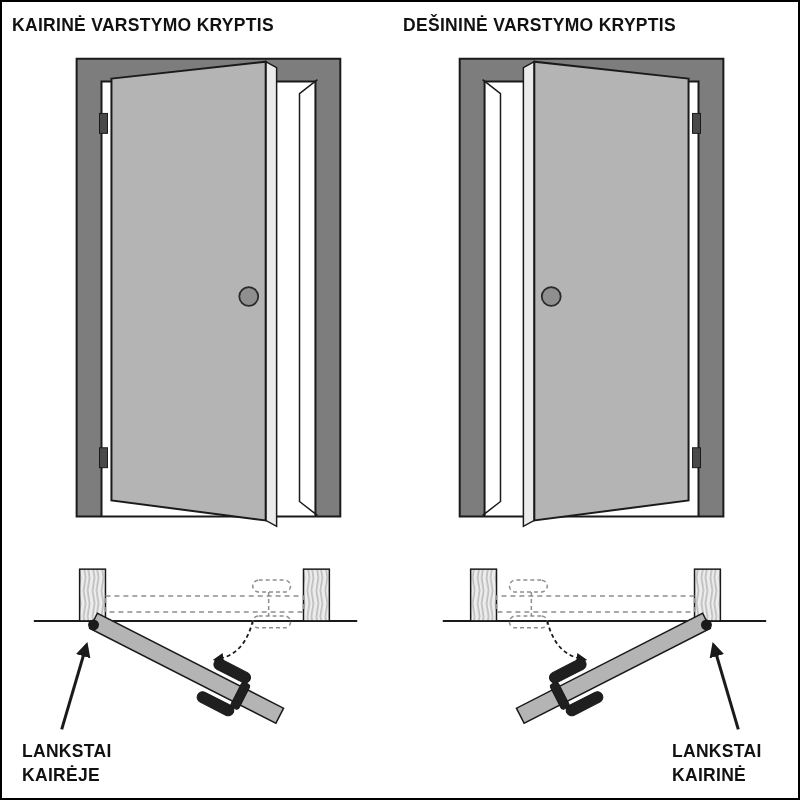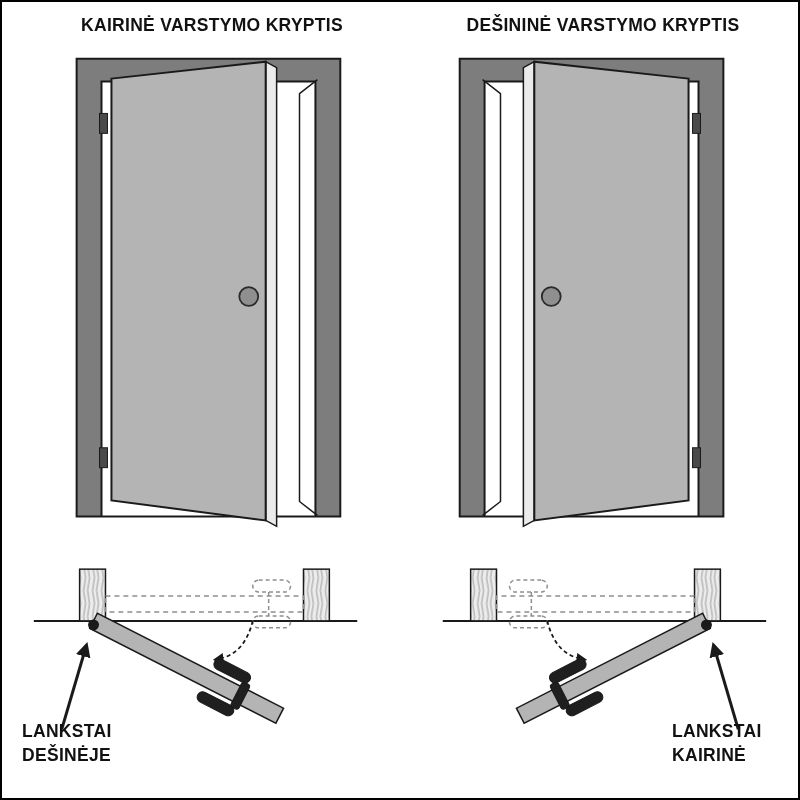--- a/index.html
+++ b/index.html
@@ -15,53 +15,53 @@
   }
   #drawing {
     position: absolute;
     left: 0; top: 0;
     width: 100%; height: 100%;
   }
   .title {
     position: absolute;
     top: 13px;
     width: 400px;
-    text-align: center;
+    text-align: left;
     font-size: 17.5px;
     font-weight: bold;
     letter-spacing: 0.3px;
     color: #111111;
     z-index: 2;
   }
   .title-left  { left: 10px; }
   .title-right { left: 401px; }
   .hinge-label {
     position: absolute;
-    top: 718px;
+    top: 738px;
     font-size: 17.5px;
     font-weight: bold;
     letter-spacing: 0.3px;
     color: #111111;
     line-height: 1.35;
     z-index: 2;
   }
   .hinge-label-left  { left: 20px; }
   .hinge-label-right { left: 670px; }
 </style>
 </head>
 <body>
 
 <div id="stage">
 
   <div class="title title-left">KAIRINĖ VARSTYMO KRYPTIS</div>
   <div class="title title-right">DEŠININĖ VARSTYMO KRYPTIS</div>
 
   <div class="hinge-label hinge-label-left">
     <div>LANKSTAI</div>
-    <div>DEŠINĖJE</div>
+    <div>KAIRĖJE</div>
   </div>
   <div class="hinge-label hinge-label-right">
     <div>LANKSTAI</div>
     <div>KAIRINĖ</div>
   </div>
 
   <svg id="drawing" viewBox="0 0 800 800" xmlns="http://www.w3.org/2000/svg">
     <defs>
       <pattern id="wood" width="9" height="26" patternUnits="userSpaceOnUse">
         <path d="M2,0 Q4,6 2,13 Q0,20 2,26 M6,0 Q8,7 6,13 Q4,19 6,26" stroke="#9b9b9b" stroke-width="1" fill="none"></path>

